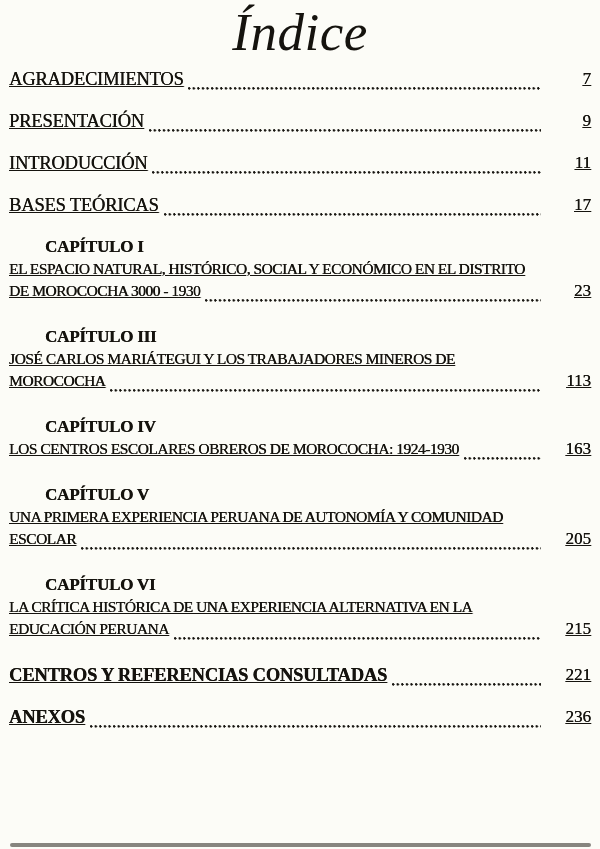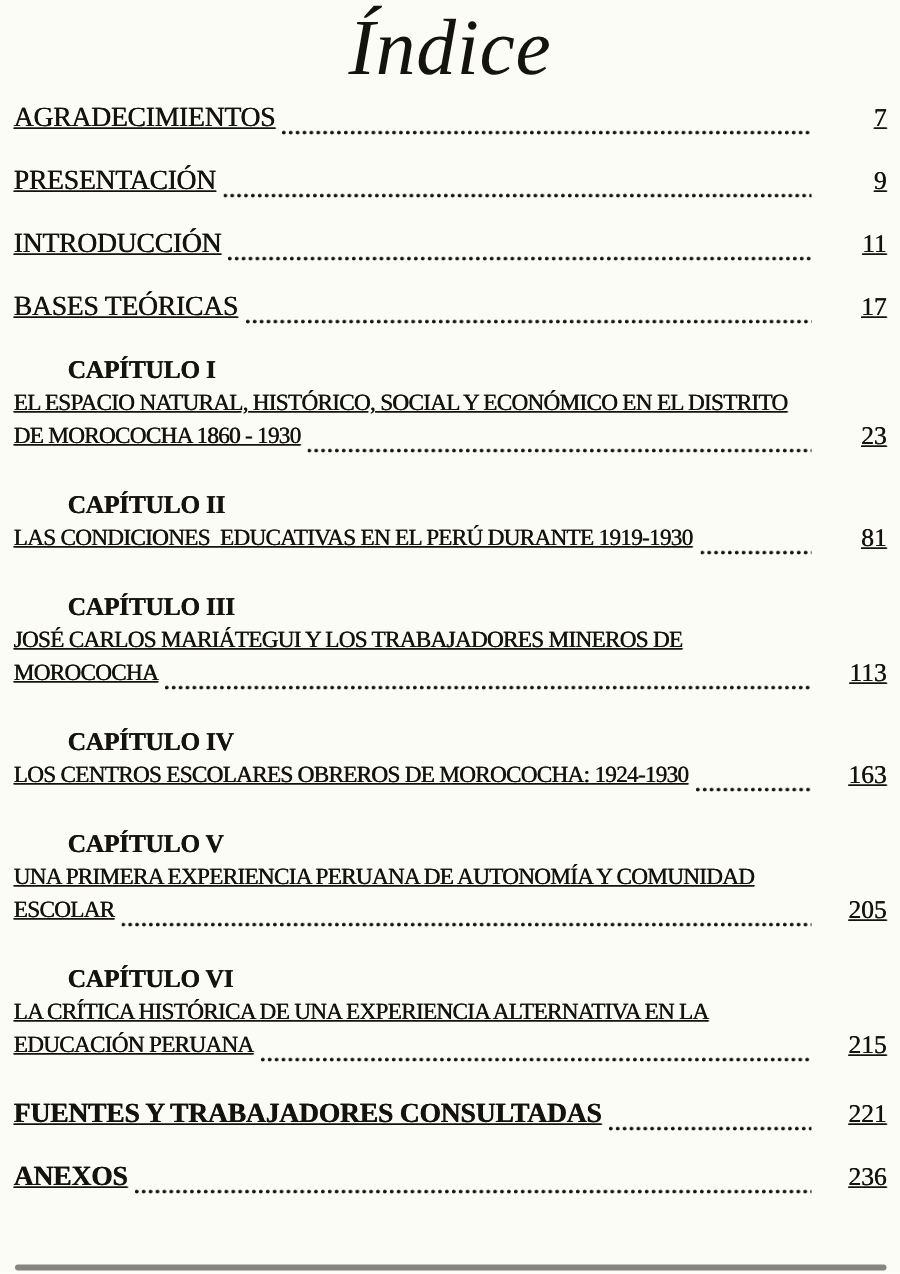--- a/index.html
+++ b/index.html
@@ -108,31 +108,23 @@
           <span class="leader"></span>
           <span class="page-num">17</span>
         </div>
       </div>
       <div class="entry chapter">
         <div class="chap-heading">CAPÍTULO I</div>
         <div class="line">
           <span class="line-text">EL ESPACIO NATURAL, HISTÓRICO, SOCIAL Y ECONÓMICO EN EL DISTRITO</span>
         </div>
         <div class="line last">
-          <span class="line-text">DE MOROCOCHA 1860 - 1930</span>
+          <span class="line-text">DE MOROCOCHA 3000 - 1930</span>
           <span class="leader"></span>
           <span class="page-num">23</span>
-        </div>
-      </div>
-      <div class="entry chapter">
-        <div class="chap-heading">CAPÍTULO II</div>
-        <div class="line last">
-          <span class="line-text">LAS CONDICIONES&nbsp; EDUCATIVAS EN EL PERÚ DURANTE 1919-1930</span>
-          <span class="leader"></span>
-          <span class="page-num">81</span>
         </div>
       </div>
       <div class="entry chapter">
         <div class="chap-heading">CAPÍTULO III</div>
         <div class="line">
           <span class="line-text">JOSÉ CARLOS MARIÁTEGUI Y LOS TRABAJADORES MINEROS DE</span>
         </div>
         <div class="line last">
           <span class="line-text">MOROCOCHA</span>
           <span class="leader"></span>
@@ -164,21 +156,21 @@
           <span class="line-text">LA CRÍTICA HISTÓRICA DE UNA EXPERIENCIA ALTERNATIVA EN LA</span>
         </div>
         <div class="line last">
           <span class="line-text">EDUCACIÓN PERUANA</span>
           <span class="leader"></span>
           <span class="page-num">215</span>
         </div>
       </div>
       <div class="entry bold">
         <div class="line last">
-          <span class="line-text">FUENTES Y TRABAJADORES CONSULTADAS</span>
+          <span class="line-text">CENTROS Y REFERENCIAS CONSULTADAS</span>
           <span class="leader"></span>
           <span class="page-num">221</span>
         </div>
       </div>
       <div class="entry bold">
         <div class="line last">
           <span class="line-text">ANEXOS</span>
           <span class="leader"></span>
           <span class="page-num">236</span>
         </div>

